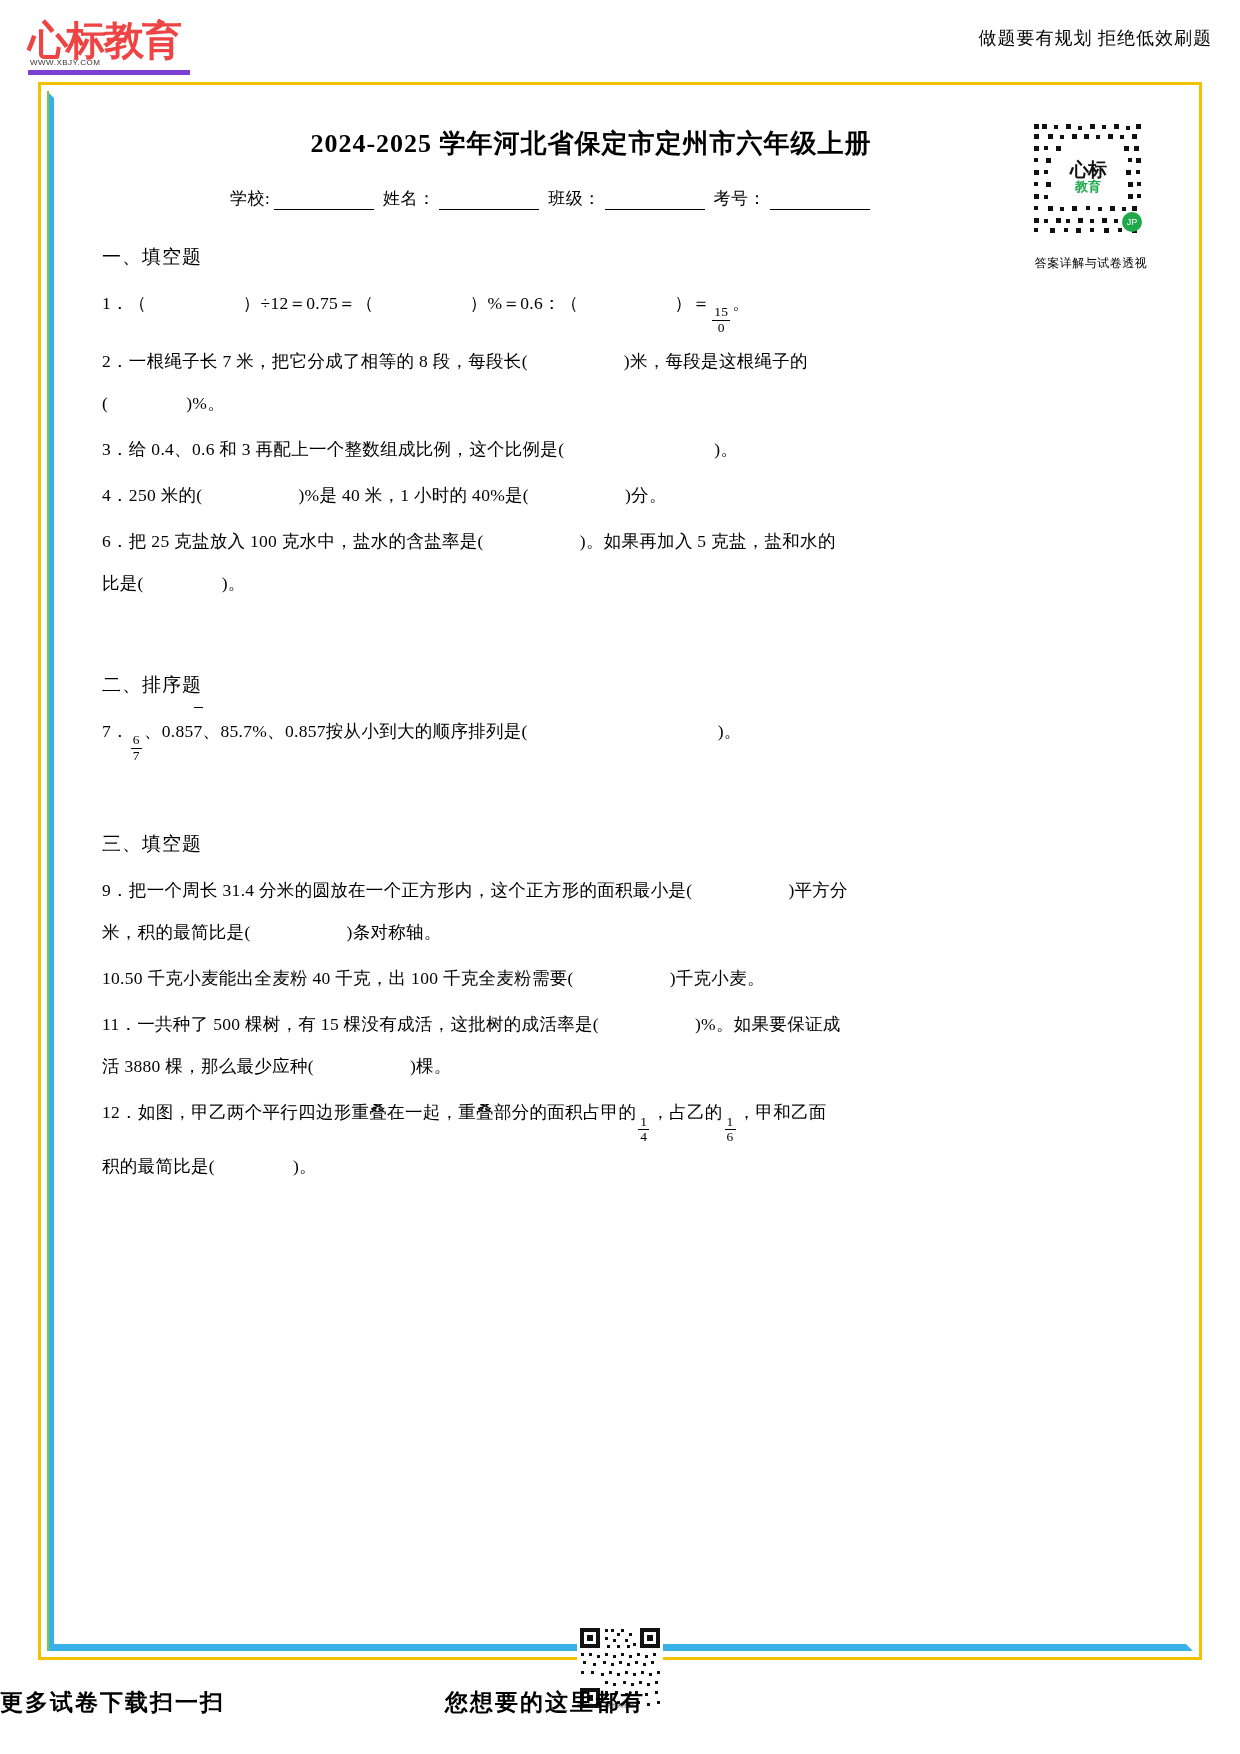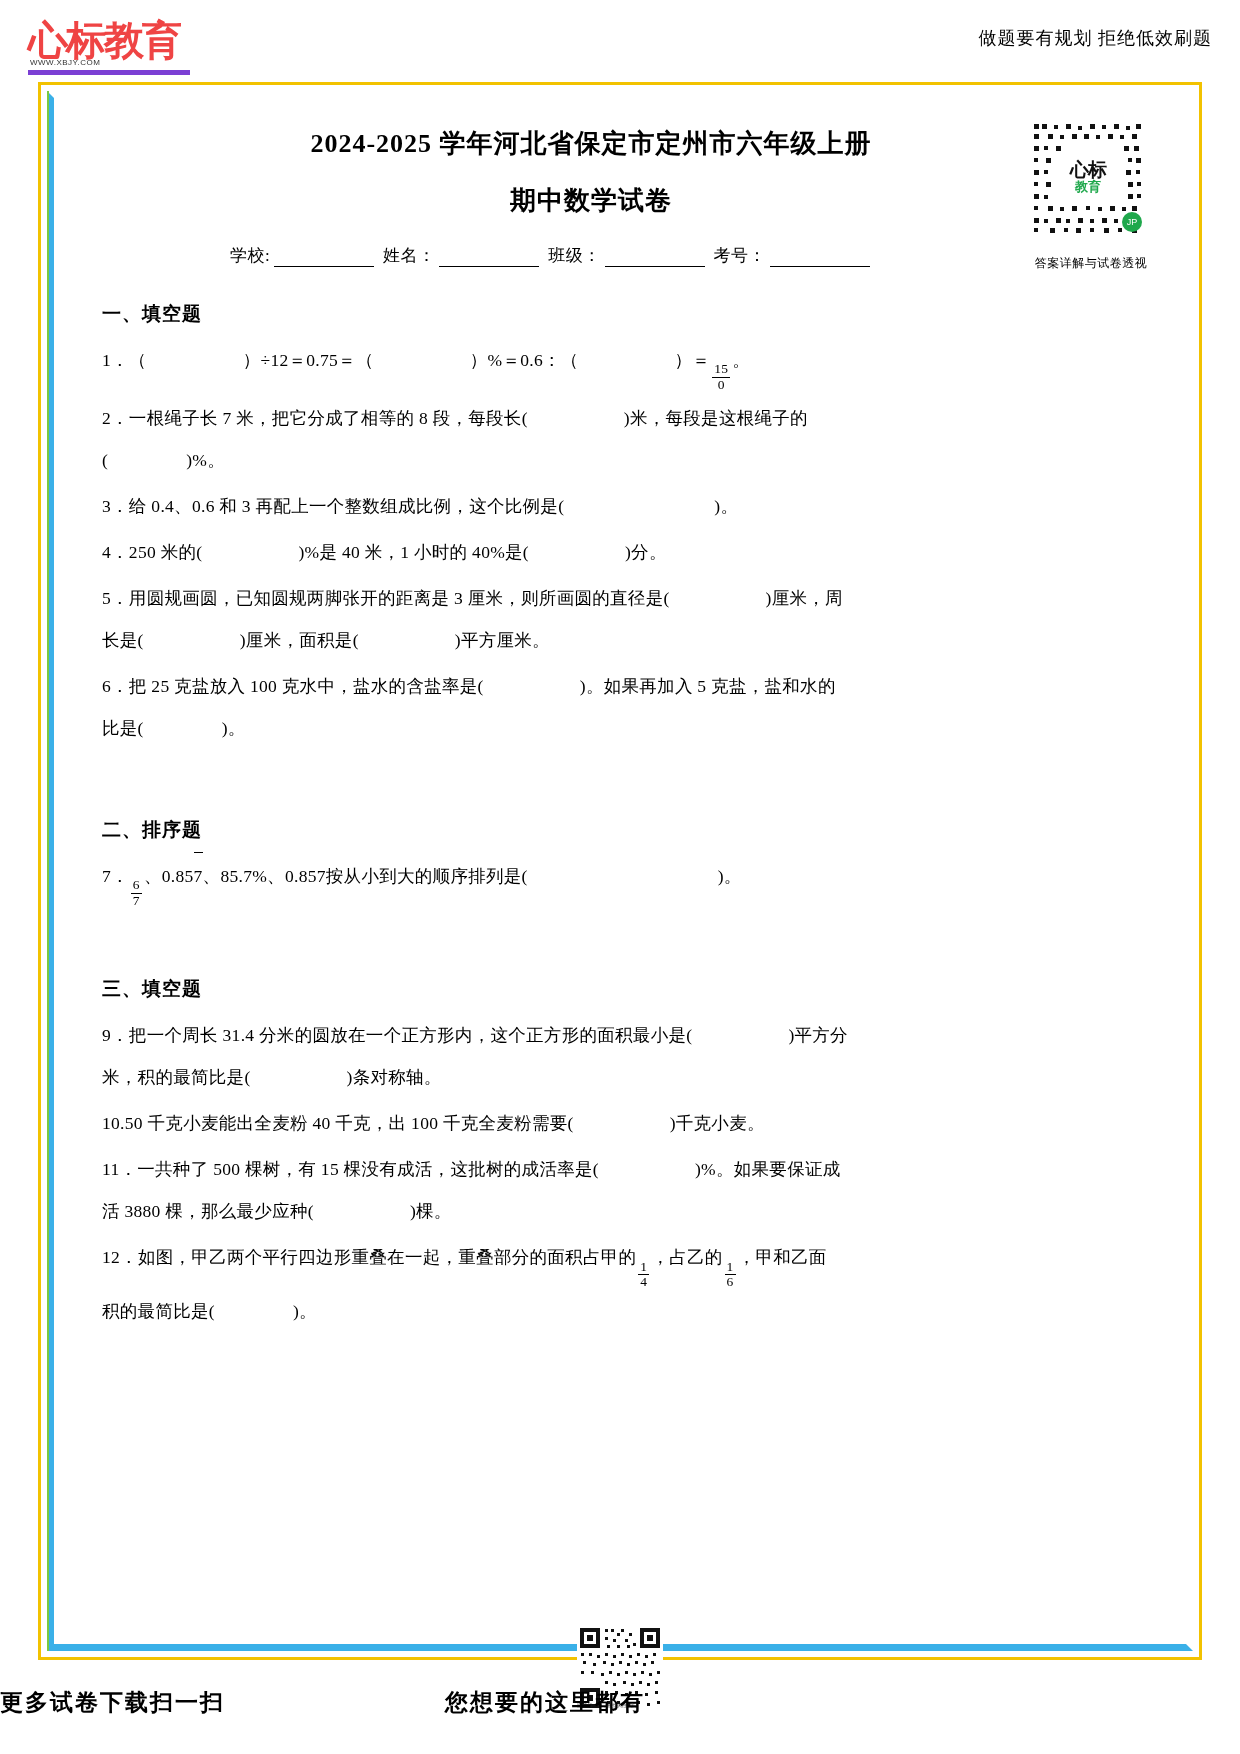--- a/index.html
+++ b/index.html
@@ -167,21 +167,21 @@
     border-radius: 50%;
     background: #1fa84c;
     color: #fff;
     font-size: 9px;
     font-family: "Liberation Sans", sans-serif;
     display: flex; align-items: center; justify-content: center;
   }
 
   
   .section-head {
-    font-weight: bold;
+    font-weight: normal;
     font-size: 19px;
     margin: 34px 0 12px 42px;
     letter-spacing: 1px;
   }
   .q {
     font-size: 17.5px;
     line-height: 42px;
     margin: 0 0 4px 42px;
     padding-right: 40px;
     letter-spacing: 0.3px;
@@ -343,21 +343,20 @@
       <div class="qr-center">
         <div class="l1">心标</div>
         <div class="l2">教育</div>
       </div>
       <div class="qr-jp">JP</div>
     </div>
     <div class="qr-caption">答案详解与试卷透视</div>
   </div>
 
   <div class="doc-title">2024-2025 学年河北省保定市定州市六年级上册</div>
-  <div class="doc-title2">期中数学试卷</div>
 
   <div class="idline">
     <span>学校:</span><span class="blank"></span>
     <span>姓名：</span><span class="blank"></span>
     <span>班级：</span><span class="blank"></span>
     <span>考号：</span><span class="blank"></span>
   </div>
 
   <div class="section-head">一、填空题</div>
 
@@ -374,24 +373,20 @@
   </div>
 
   <div class="q">
     <span>3．</span><span>给 0.4、0.6 和 3 再配上一个整数组成比例，这个比例是(</span><span class="gap-l"></span><span>)。</span>
   </div>
 
   <div class="q">
     <span>4．</span><span>250 米的(</span><span class="gap-m"></span><span>)%是 40 米，1 小时的 40%是(</span><span class="gap-m"></span><span>)分。</span>
   </div>
 
-  <div class="q">
-    <span>5．</span><span>用圆规画圆，已知圆规两脚张开的距离是 3 厘米，则所画圆的直径是(</span><span class="gap-m"></span><span>)厘米，周</span><br>
-    <span>长是(</span><span class="gap-m"></span><span>)厘米，面积是(</span><span class="gap-m"></span><span>)平方厘米。</span>
-  </div>
 
   <div class="q">
     <span>6．</span><span>把 25 克盐放入 100 克水中，盐水的含盐率是(</span><span class="gap-m"></span><span>)。如果再加入 5 克盐，盐和水的</span><br>
     <span>比是(</span><span class="gap-s"></span><span>)。</span>
   </div>
 
   <div class="spacer-block"></div>
 
   <div class="section-head">二、排序题</div>
 

